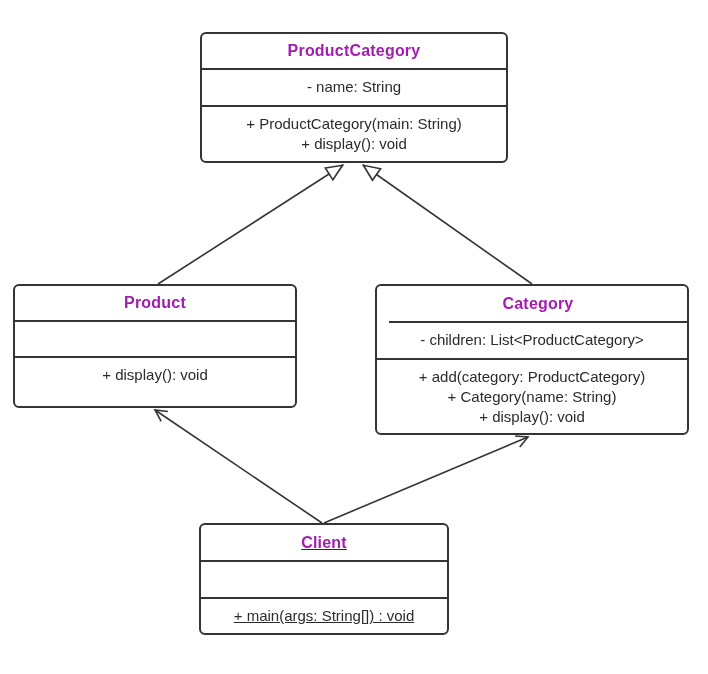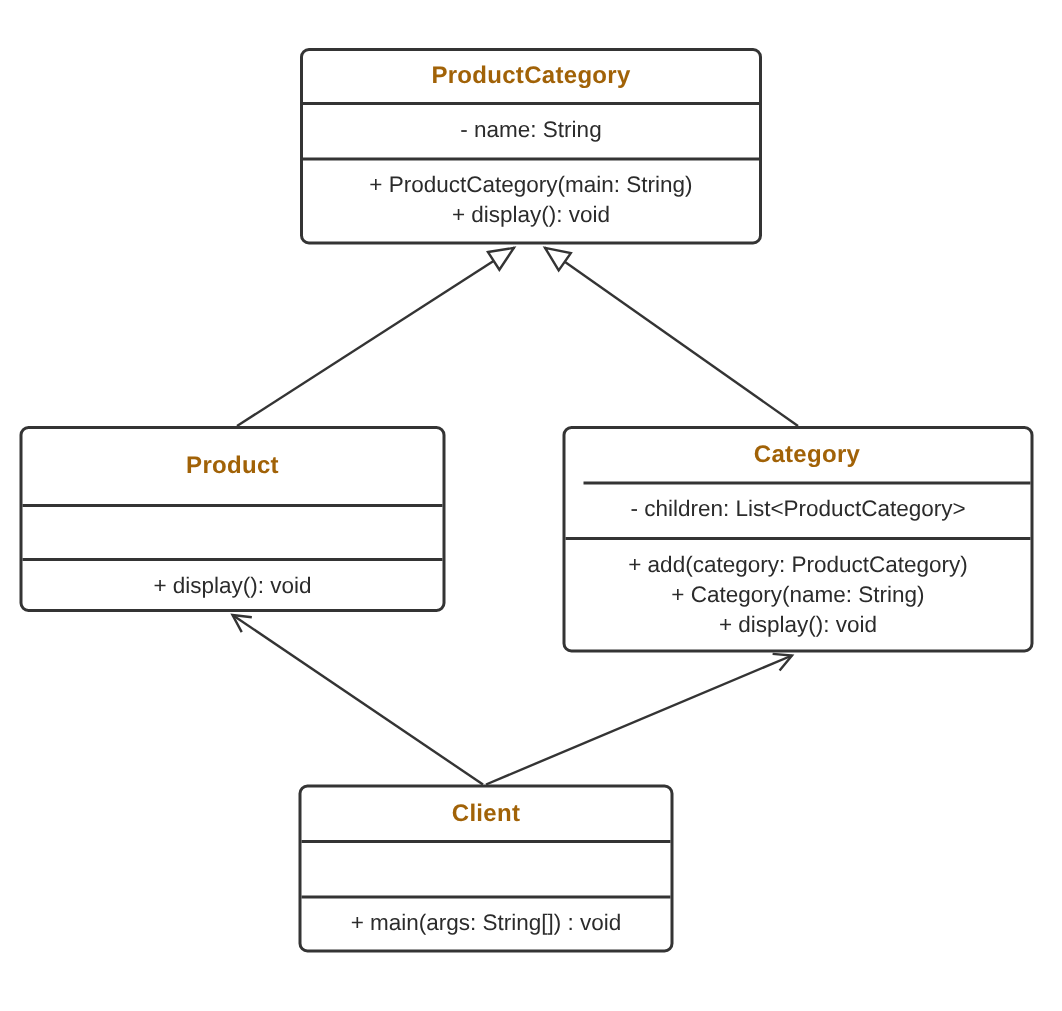--- a/index.html
+++ b/index.html
@@ -37,21 +37,21 @@
   }
   .cls-title {
     box-sizing: border-box;
     border-bottom: 2px solid #343434;
     display: flex;
     align-items: center;
     justify-content: center;
     font-weight: bold;
     font-size: 16px;
     letter-spacing: 0.2px;
-    color: #a16207;
+    color: #a21caf;
   }
   .cls-attrs {
     box-sizing: border-box;
     border-bottom: 2px solid #343434;
     padding: 7px 12px 0 12px;
     overflow: hidden;
   }
   .cls-methods {
     box-sizing: border-box;
     padding: 7px 12px 0 12px;
@@ -93,21 +93,21 @@
     <div class="cls-attrs" style="height:37px;">
       <div class="row">- name: String</div>
     </div>
     <div class="cls-methods">
       <div class="row">+ ProductCategory(main: String)</div>
       <div class="row">+ display(): void</div>
     </div>
   </div>
 
   <div class="cls" style="left:13px; top:284px; width:284px; height:124px;">
-    <div class="cls-title" style="height:52px;">
+    <div class="cls-title" style="height:36px;">
       <span>Product</span>
     </div>
     <div class="cls-attrs" style="height:36px;"></div>
     <div class="cls-methods">
       <div class="row">+ display(): void</div>
     </div>
   </div>
 
   <div class="cls" style="left:375px; top:284px; width:314px; height:151px;">
     <div class="cls-title" style="height:37px;margin-left:12px;">
@@ -116,21 +116,21 @@
     <div class="cls-attrs" style="height:37px;">
       <div class="row">- children: List&lt;ProductCategory&gt;</div>
     </div>
     <div class="cls-methods">
       <div class="row">+ add(category: ProductCategory)</div>
       <div class="row">+ Category(name: String)</div>
       <div class="row">+ display(): void</div>
     </div>
   </div>
 
-  <div class="cls" style="left:199px; top:523px; width:250px; height:112px;">
+  <div class="cls" style="left:199px; top:523px; width:250px; height:112px;text-decoration:underline;">
     <div class="cls-title" style="height:37px;">
       <span>Client</span>
     </div>
     <div class="cls-attrs" style="height:37px;"></div>
     <div class="cls-methods">
       <div class="row">+ main(args: String[]) : void</div>
     </div>
   </div>
 
 </div>

